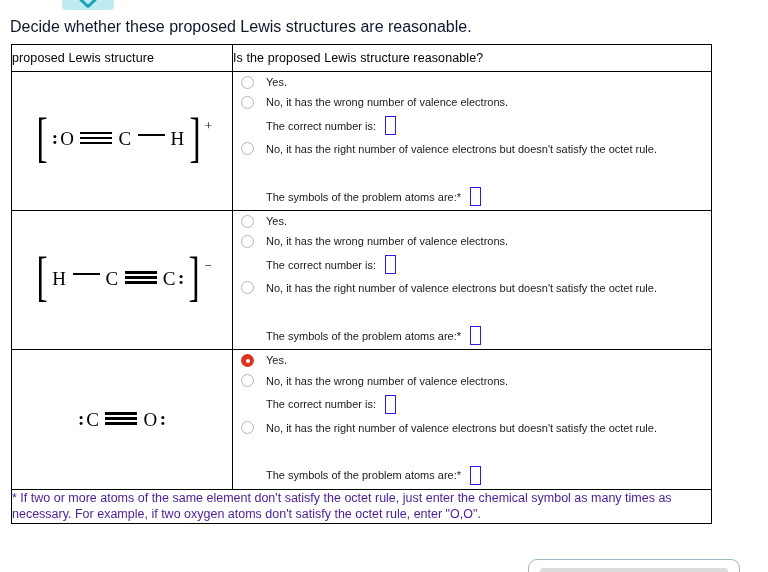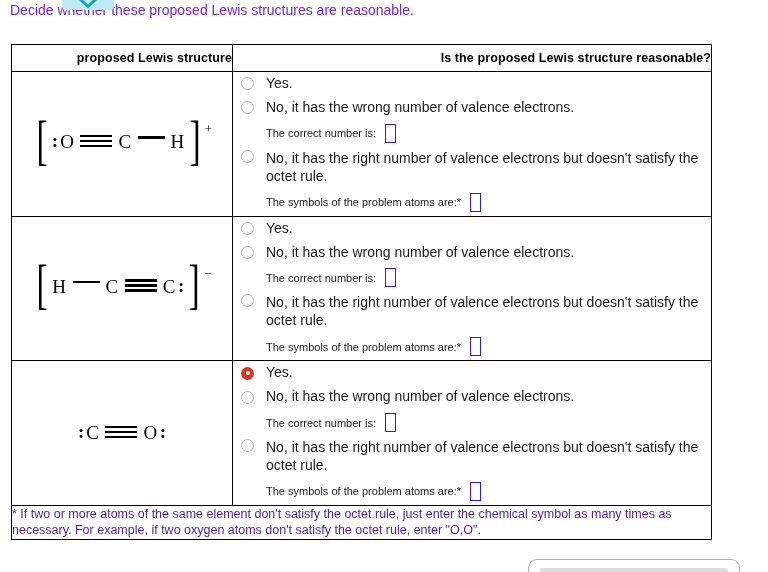--- a/index.html
+++ b/index.html
@@ -13,23 +13,23 @@
     overflow: hidden;
     font-family: "Liberation Sans", sans-serif;
     color: #000000;
     position: relative;
   }
 
   
   .prompt {
     position: absolute;
     left: 10px;
-    top: 2px;
-    font-size: 14px;
-    color: #6d28d9;
+    top: 18px;
+    font-size: 16px;
+    color: #0f172a;
     white-space: nowrap;
   }
 
   
   .chevron-badge {
     position: absolute;
     left: 62px;
     top: -12px;
     width: 52px;
     height: 22px;
@@ -55,22 +55,22 @@
   .qtable td, .qtable th {
     border: 1px solid #000000;
     vertical-align: middle;
     padding: 0;
   }
   .col-struct { width: 221px; }
   .col-ans    { width: 479px; }
 
   thead th {
     font-size: 12.5px;
-    font-weight: bold;
-    text-align: right;
+    font-weight: normal;
+    text-align: left;
     height: 26px;
     letter-spacing: 0.1px;
   }
 
   
   .struct-cell {
     text-align: center;
     font-family: "Liberation Serif", serif;
   }
   .lewis {
@@ -138,21 +138,21 @@
     position: relative;
     top: -4px;
   }
 
   
   .ans-cell { padding: 9px 0 9px 0; }
   .opt {
     display: flex;
     align-items: center;
     padding: 3px 10px 3px 8px;
-    font-size: 14px;
+    font-size: 11px;
     line-height: 1.28;
   }
   .opt.two-line { align-items: flex-start; }
   .radio {
     flex: 0 0 auto;
     width: 13px;
     height: 13px;
     border-radius: 50%;
     border: 1.5px solid #b5b5b5;
     background: #ffffff;
@@ -176,21 +176,21 @@
   }
   .opt-label { color: #1a1a1a; }
 
   .subline {
     display: flex;
     align-items: center;
     padding: 4px 10px 4px 33px;
     font-size: 11px;
     color: #1a1a1a;
   }
-  .subline.sym { padding-left: 33px; }
+  .subline.sym { padding-left: 33px; margin-top: 24px; }
   .inbox {
     display: inline-block;
     width: 11px;
     height: 19px;
     border: 1.5px solid #2a1fe0;
     background: #ffffff;
     margin-left: 9px;
     box-sizing: border-box;
   }
 

